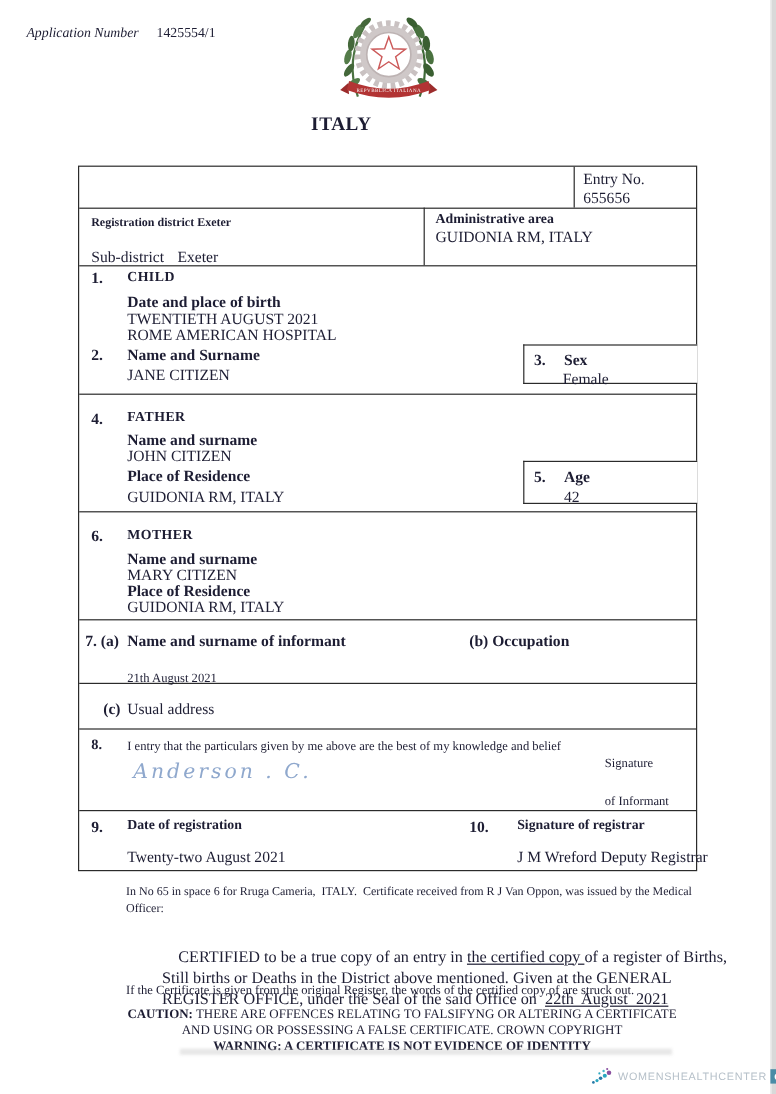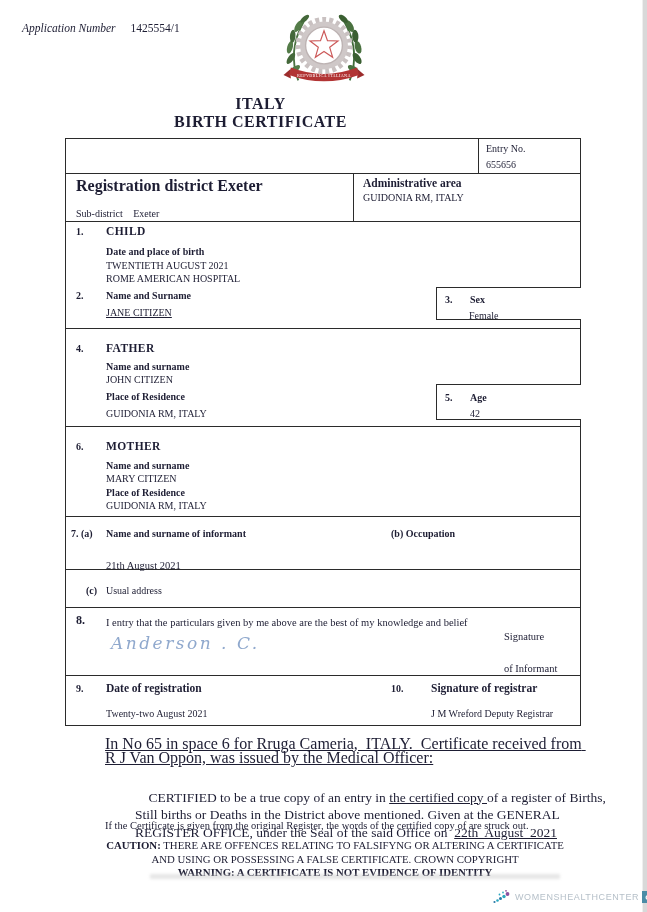--- a/index.html
+++ b/index.html
@@ -1,31 +1,31 @@
 <!DOCTYPE html>
 <html><head>
 <meta charset="utf-8">
 <style>
   html,body{margin:0;padding:0;background:#fff;}
   .page{position:relative;width:647px;height:912px;background:#ffffff;overflow:hidden;
         font-family:"Liberation Serif",serif;color:#1d1d33;}
   .abs{position:absolute;}
   .b{font-weight:bold;}
   .i{font-style:italic;}
-  .t{font-size:10px;line-height:13px;white-space:nowrap;}
+  .t{font-size:13px;line-height:13px;white-space:nowrap;}
   .sm{font-size:10.5px;line-height:13px;}
   .sec-title{font-size:11.5px;font-weight:bold;letter-spacing:.4px;}
-  .heading{left:0;width:521px;text-align:center;font-weight:bold;font-size:16px;letter-spacing:.5px;}
+  .heading{left:0;width:521px;text-align:center;font-weight:bold;font-size:16px;letter-spacing:.5px;padding-left:24px;}
   
   .cert-table{left:65px;top:138px;width:514px;height:586px;border:1.5px solid #2b2b2b;}
   .hline{position:absolute;left:0;width:100%;border-top:1px solid #2b2b2b;}
   .vline{position:absolute;border-left:1px solid #2b2b2b;}
   .inner-box{position:absolute;border:1px solid #2b2b2b;border-right:none;background:#fff;}
   
-  .note{font-size:16px;line-height:14px;white-space:pre-wrap;text-decoration:underline;}
+  .note{font-size:10px;line-height:14px;white-space:pre-wrap;}
   .certified{font-size:13.5px;line-height:17.5px;white-space:pre-wrap;}
   .u{text-decoration:underline;}
   .caution{font-size:10.8px;line-height:13.5px;text-align:center;}
   .script{font-family:"DejaVu Serif",serif;font-style:italic;font-size:17px;
           color:#8fa8cd;letter-spacing:2.5px;}
   .streak{background:#c9c9c9;opacity:.45;filter:blur(1.5px);}
   .wm{display:flex;align-items:center;gap:3px;font-family:"Liberation Sans",sans-serif;}
   .wm-text{font-size:9px;color:#b6c0c9;letter-spacing:.6px;}
   .wm-badge{font-size:8px;color:#fff;background:#4a8ca6;padding:1.5px 3px;font-weight:bold;letter-spacing:.5px;}
   .edge-strip{right:0;top:0;width:4px;height:912px;background:#d9d9d9;border-left:1px solid #efefef;}
@@ -74,55 +74,54 @@
 
     <g>
       <path d="M13,66 L6,72 L14,76 Z" fill="#9c2c2c"></path>
       <path d="M87,66 L94,72 L86,76 Z" fill="#9c2c2c"></path>
       <path d="M14,64 Q50,78 86,64 L88,72 Q50,86 12,72 Z" fill="#b23434"></path>
       <text x="50" y="74" text-anchor="middle" font-size="4.6" fill="#ffffff" letter-spacing="0.4">REPVBBLICA ITALIANA</text>
     </g>
   </svg>
 
   <div class="abs heading" style="top:95px;">ITALY</div>
-  <div class="abs heading" style="top:113px;">BIRTH CERTIFICATE</div>
 
   <div class="abs cert-table">
 
     <div class="hline" style="top:34px;"></div>
     <div class="hline" style="top:82px;"></div>
     <div class="hline" style="top:189px;"></div>
     <div class="hline" style="top:287px;"></div>
     <div class="hline" style="top:377px;"></div>
     <div class="hline" style="top:430px;"></div>
     <div class="hline" style="top:468px;"></div>
     <div class="hline" style="top:536px;"></div>
 
     <div class="abs" style="left:412px;top:0;width:101px;height:34px;border-left:1px solid #2b2b2b;">
       <div class="t" style="position:absolute;left:7px;top:3px;">Entry No.</div>
       <div class="t" style="position:absolute;left:7px;top:19px;">655656</div>
     </div>
 
     <div class="vline" style="left:287px;top:34px;height:48px;"></div>
-    <div class="abs t b" style="left:10px;top:40px;font-size:16px;">Registration district Exeter</div>
+    <div class="abs t b" style="left:10px;top:40px;font-size:10px;">Registration district Exeter</div>
     <div class="abs t" style="left:10px;top:68px;">
       <span>Sub-district</span>
       <span style="margin-left:8px;margin-top:20px;">Exeter</span>
     </div>
     <div class="abs t b" style="left:297px;top:38px;font-size:11.5px;">Administrative area</div>
     <div class="abs t" style="left:297px;top:52px;">GUIDONIA RM, ITALY</div>
 
     <div class="abs t b" style="left:10px;top:86px;">1.</div>
     <div class="abs sec-title" style="left:40px;top:86px;">CHILD</div>
     <div class="abs t b" style="left:40px;top:106px;">Date and place of birth</div>
     <div class="abs t" style="left:40px;top:120px;">TWENTIETH AUGUST 2021</div>
     <div class="abs t" style="left:40px;top:133px;">ROME AMERICAN HOSPITAL</div>
     <div class="abs t b" style="left:10px;top:150px;">2.</div>
     <div class="abs t b" style="left:40px;top:150px;">Name and Surname</div>
-    <div class="abs t" style="left:40px;top:167px;text-decoration:underline;">JANE CITIZEN</div>
+    <div class="abs t" style="left:40px;top:167px;">JANE CITIZEN</div>
 
     <div class="inner-box" style="left:370px;top:148px;width:144px;height:31px;">
       <div class="t b" style="position:absolute;left:8px;top:5px;">3.</div>
       <div class="t b" style="position:absolute;left:33px;top:5px;">Sex</div>
     </div>
     <div class="abs t" style="left:403px;top:170px;">Female</div>
 
     <div class="abs t b" style="left:10px;top:203px;">4.</div>
     <div class="abs sec-title" style="left:40px;top:203px;">FATHER</div>
     <div class="abs t b" style="left:40px;top:221px;">Name and surname</div>

